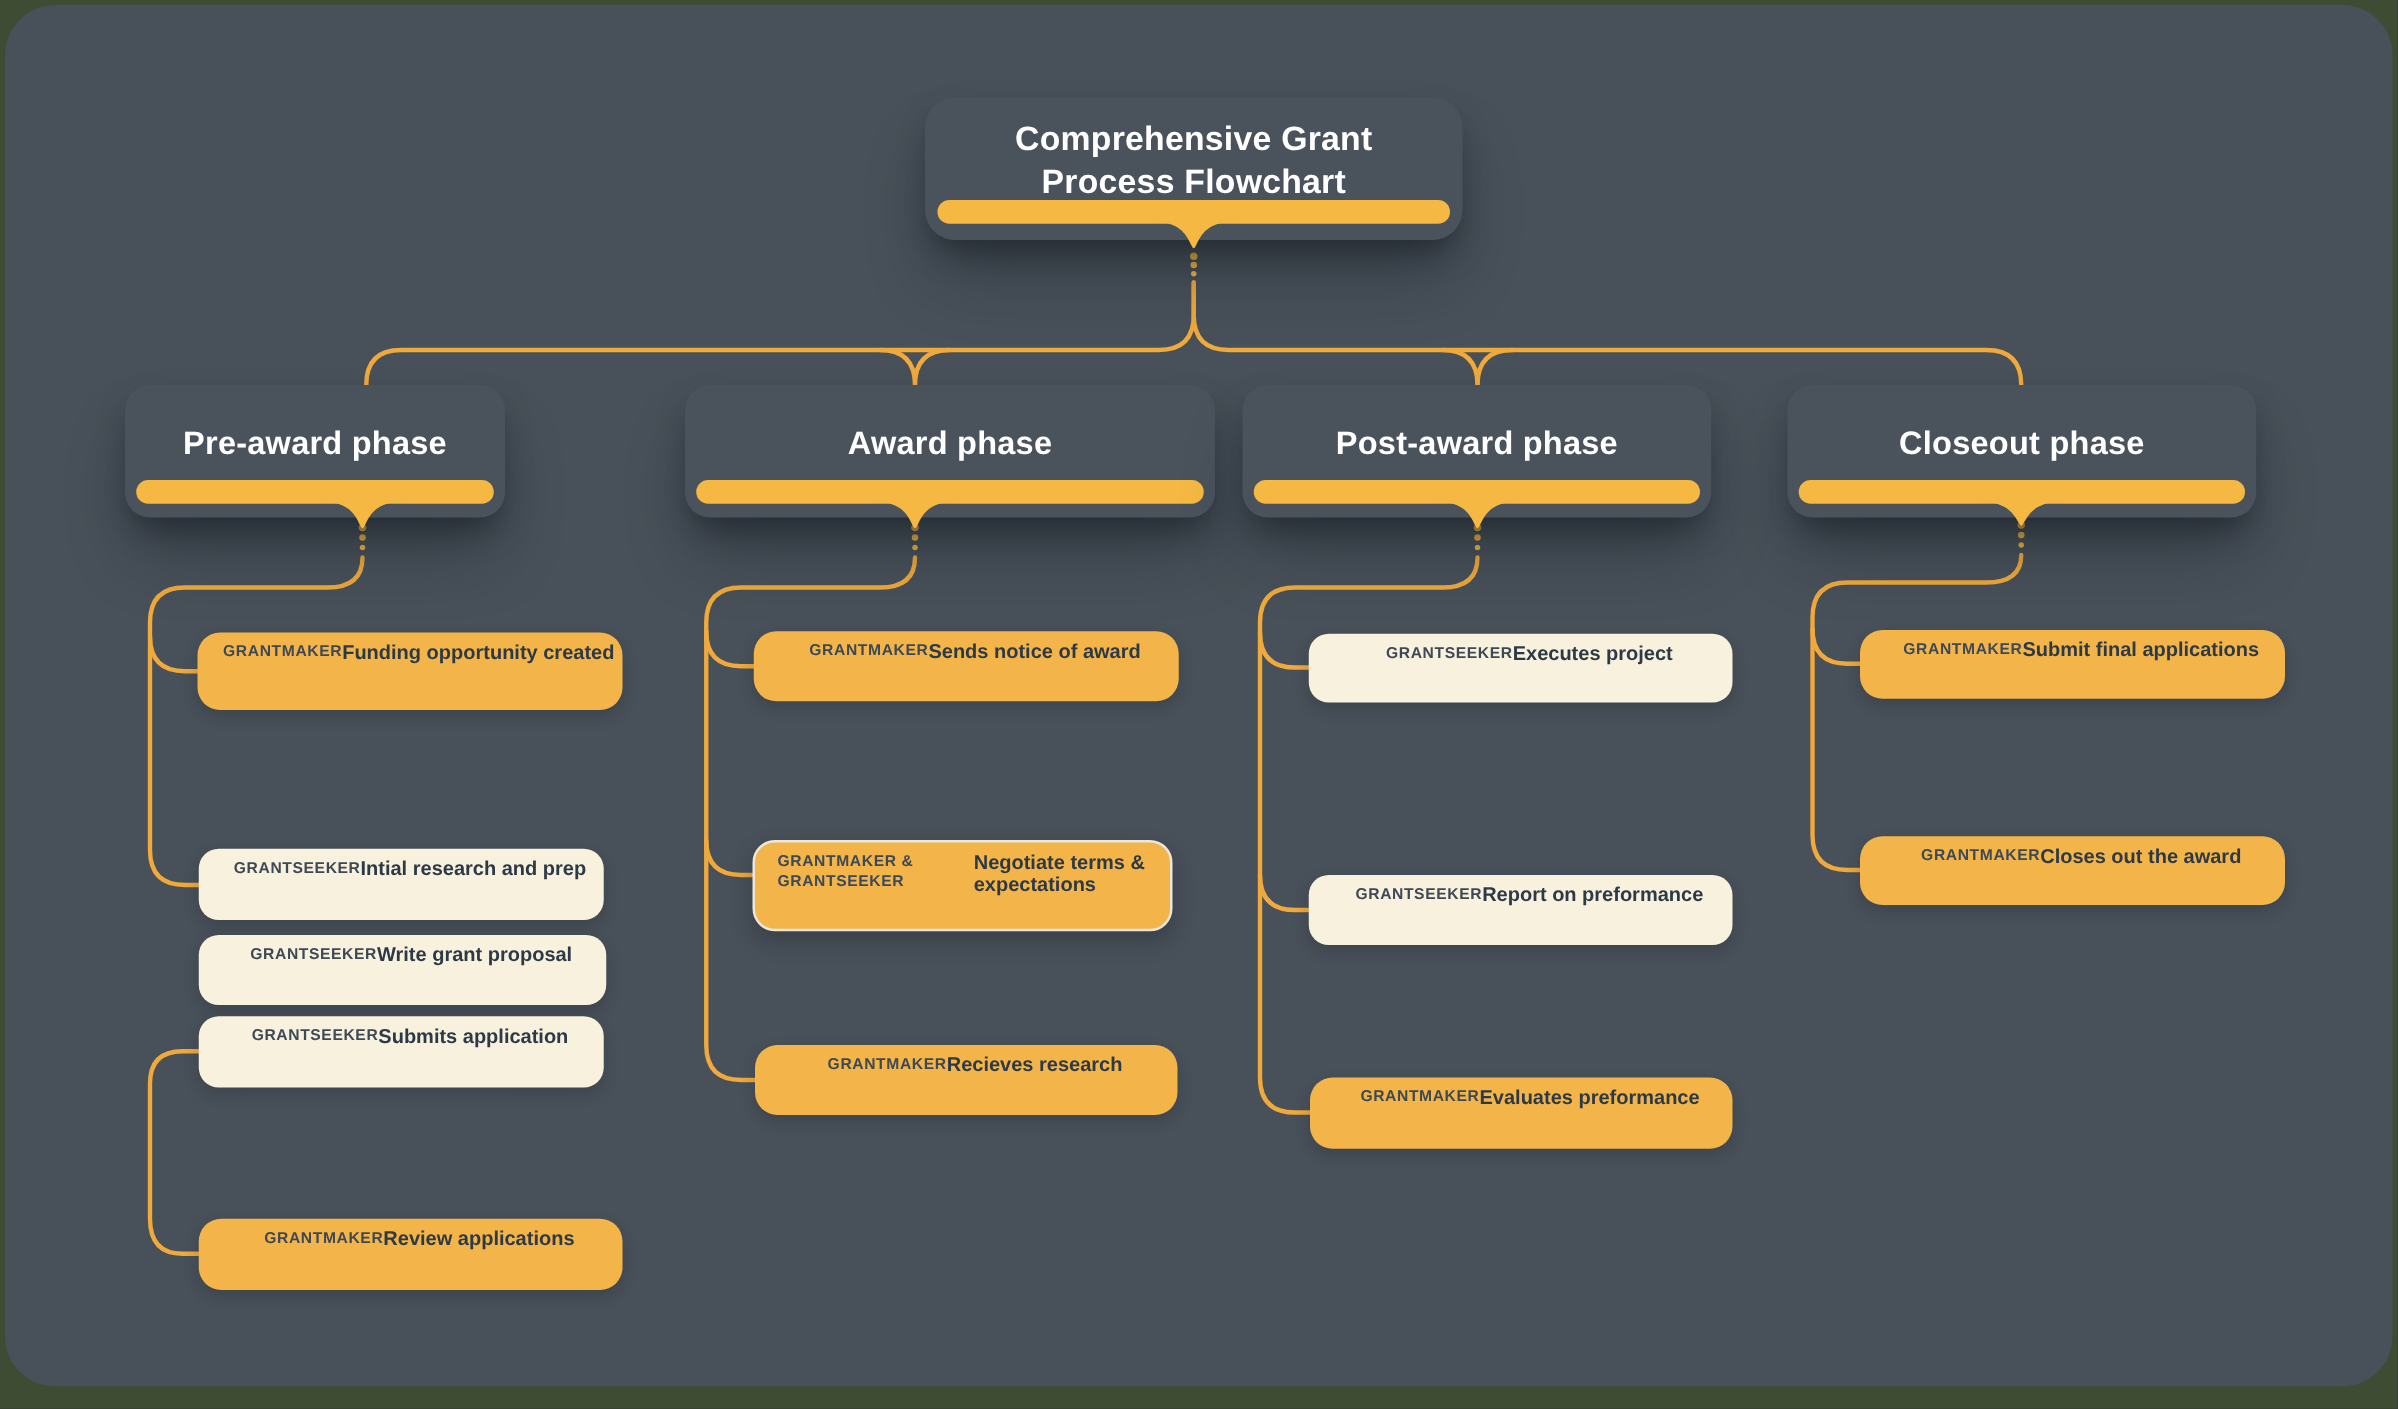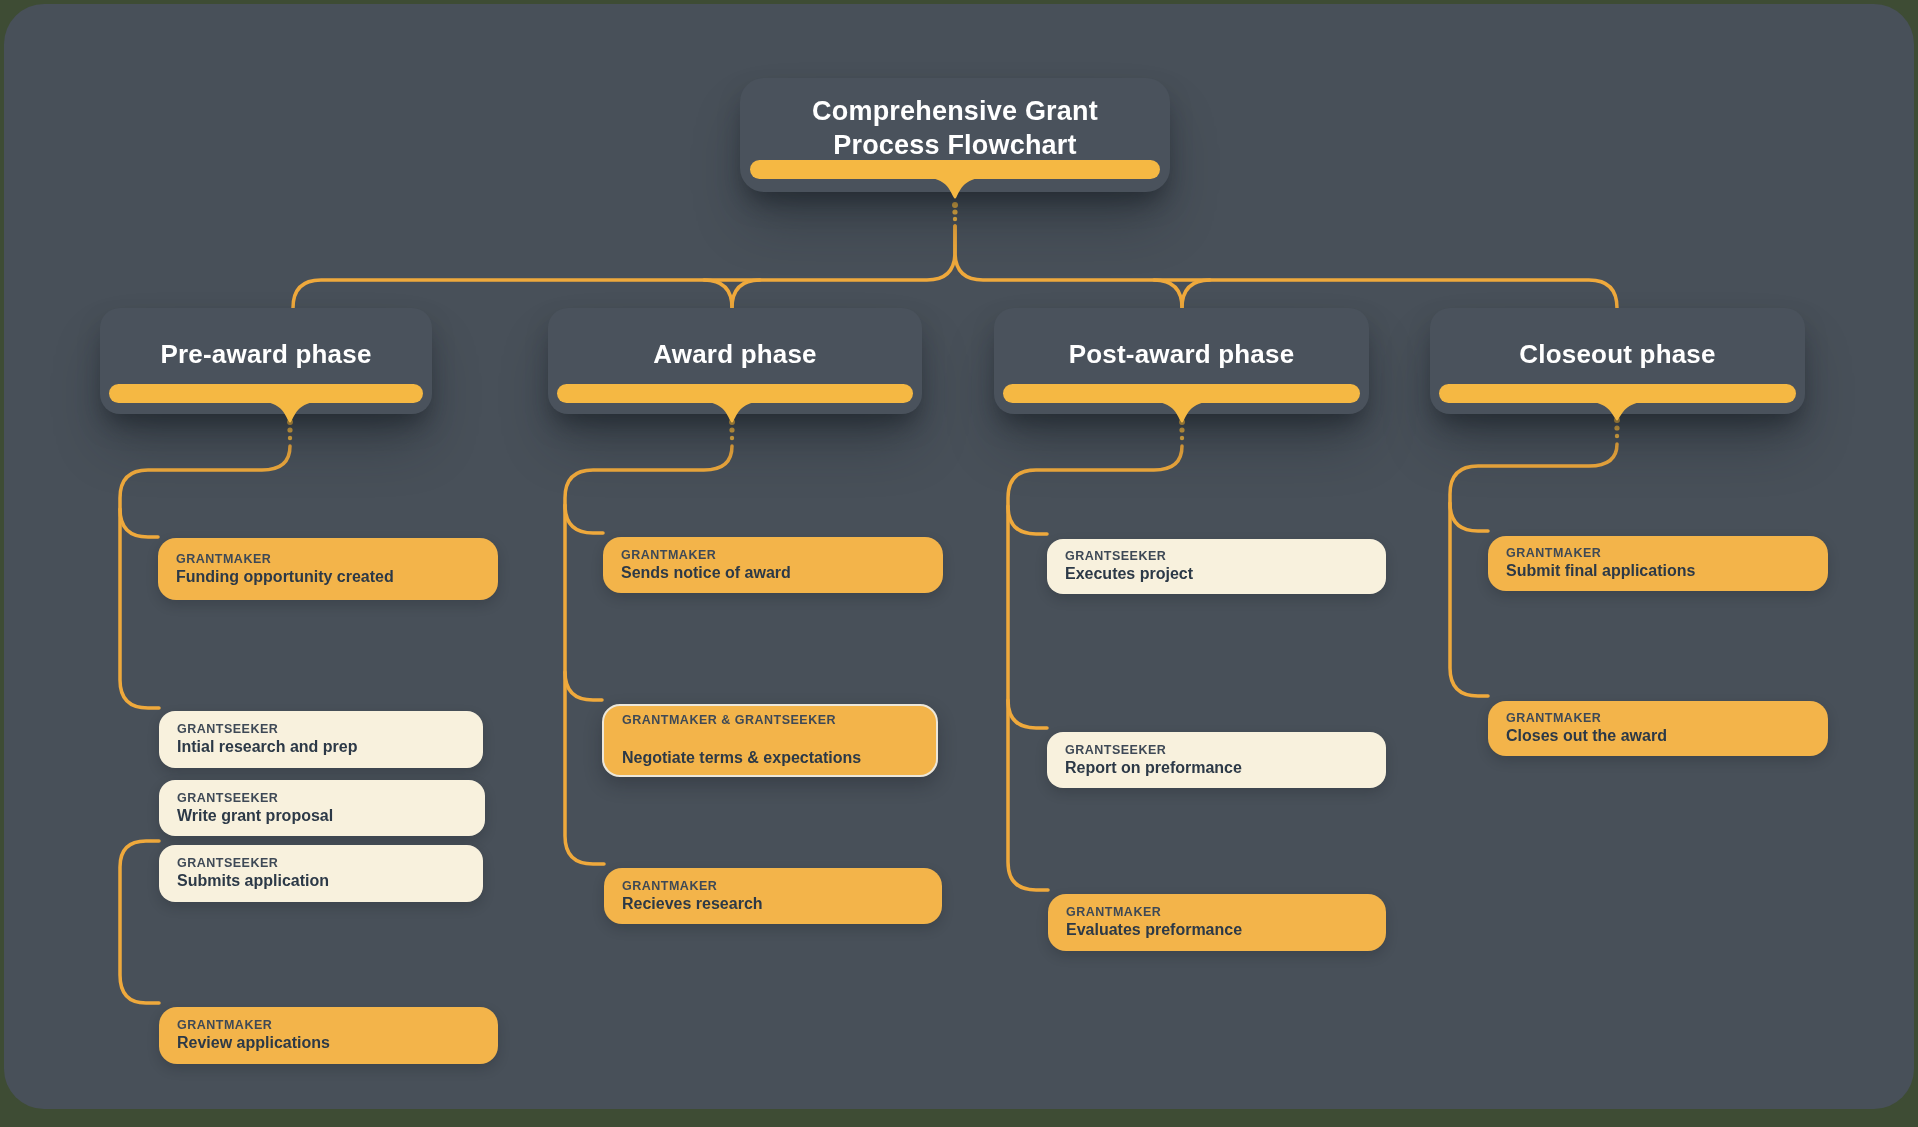--- a/index.html
+++ b/index.html
@@ -27,32 +27,31 @@
   .card .cap{
     position:absolute;left:0;right:0;text-align:center;color:#ffffff;
     font-weight:700;letter-spacing:.2px;
   }
   .root-card{left:740px;top:78px;width:430px;height:114px;border-radius:24px;}
   .root-card .cap{top:16px;font-size:27px;line-height:1.26;text-align:center;}
   .root-card .bar{left:10px;right:10px;top:82px;}
   .phase{top:308px;height:106px;}
   .phase .cap{top:31px;font-size:26px;}
   .phase .bar{top:76px;}
-  .ph-pre{left:100px;width:304px;padding-left:28px;}
-  .ph-award{left:548px;width:374px;}
+  .ph-pre{left:100px;width:304px;}
+  .ph-award{left:548px;width:424px;}
   .ph-post{left:994px;width:375px;}
   .ph-close{left:1430px;width:375px;}
 
   
   .node{
     position:absolute;z-index:2;box-sizing:border-box;
-    display:flex;flex-direction:column;justify-content:center;
+    display:flex;flex-direction:row;justify-content:center;
     padding:8px 4px 9px 18px;border-radius:18px;
     box-shadow:0 5px 12px rgba(22,28,34,.22);
-    margin-top:32px;
   }
   .node.yellow{background:#f3b44a;}
   .node.cream{background:#f8f1dd;border-radius:16px;}
   .node.selected{border:2px solid #ece7da;box-shadow:0 8px 18px rgba(22,28,34,.3);}
   .role{
     font-size:12.5px;font-weight:700;letter-spacing:.5px;color:#3e4956;
     line-height:1.25;
   }
   .ntitle{
     font-size:16px;font-weight:700;color:#2c3947;line-height:1.1;

